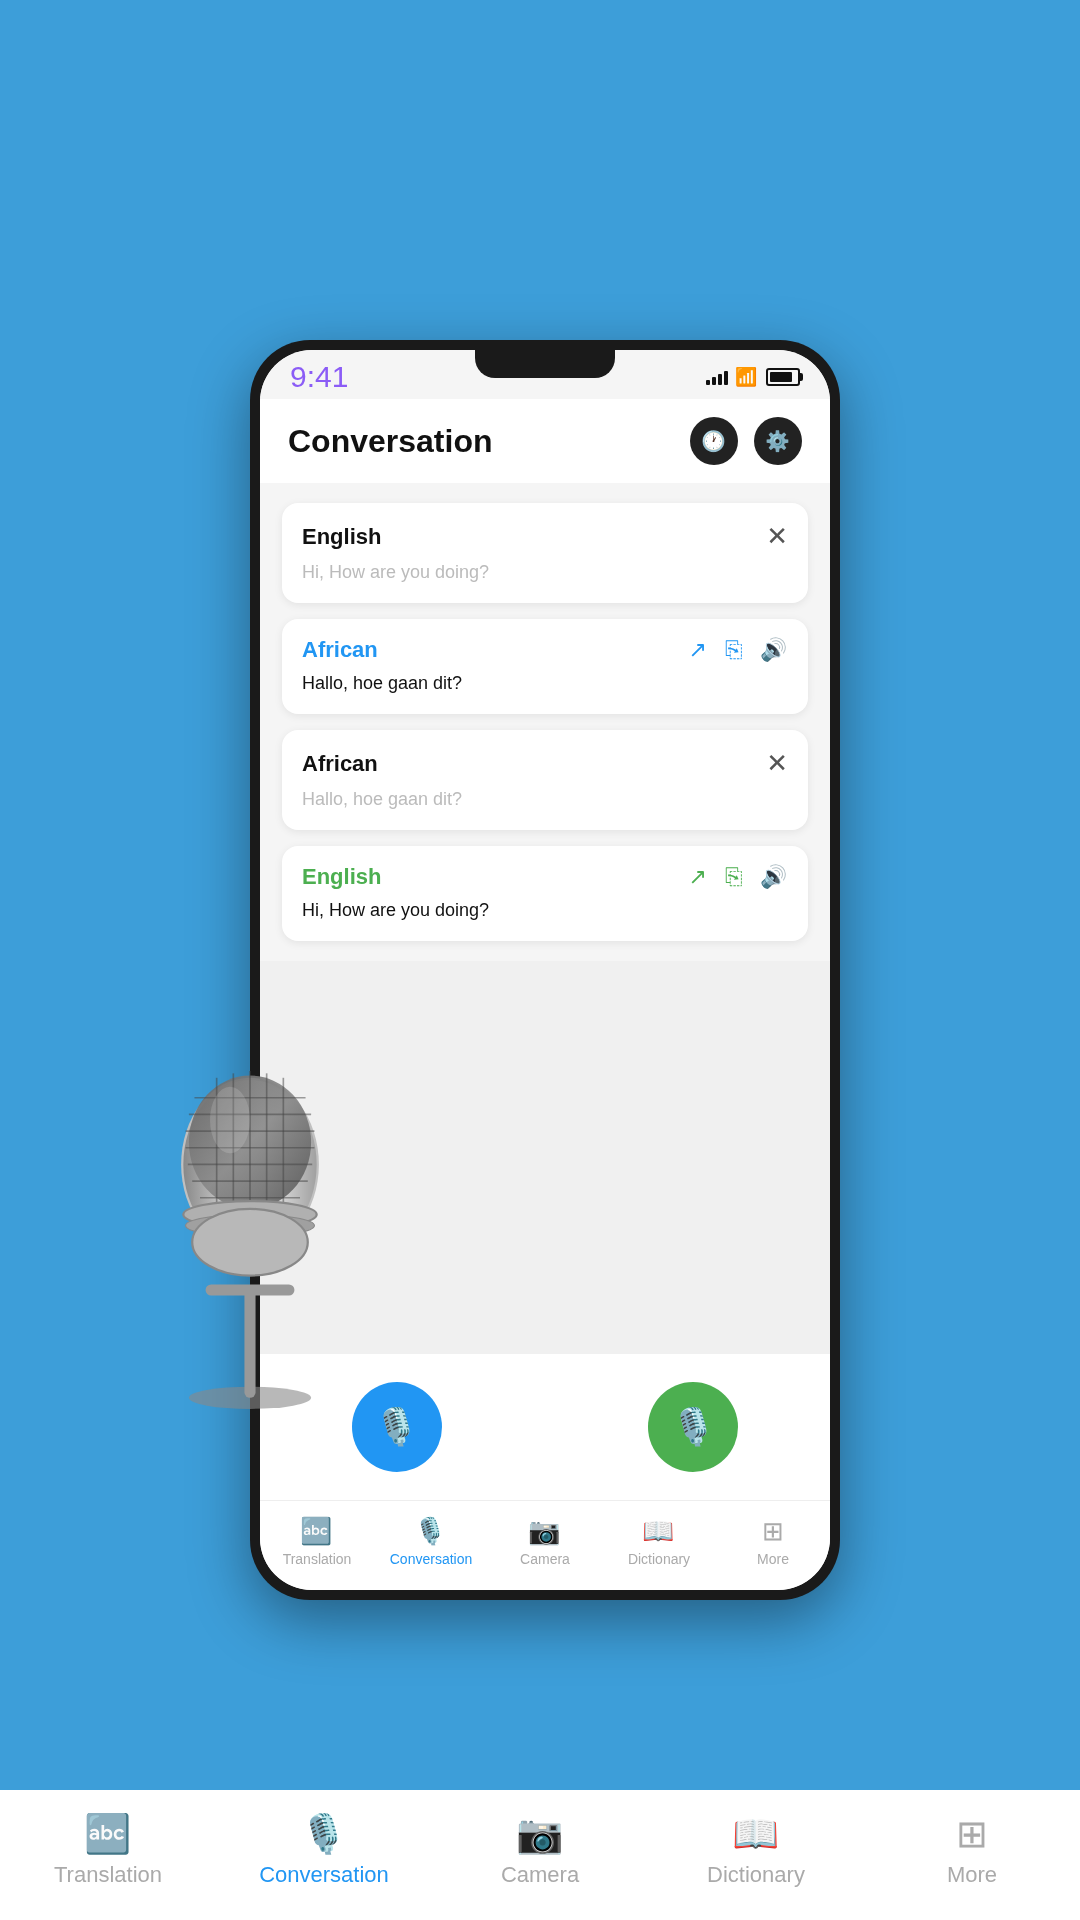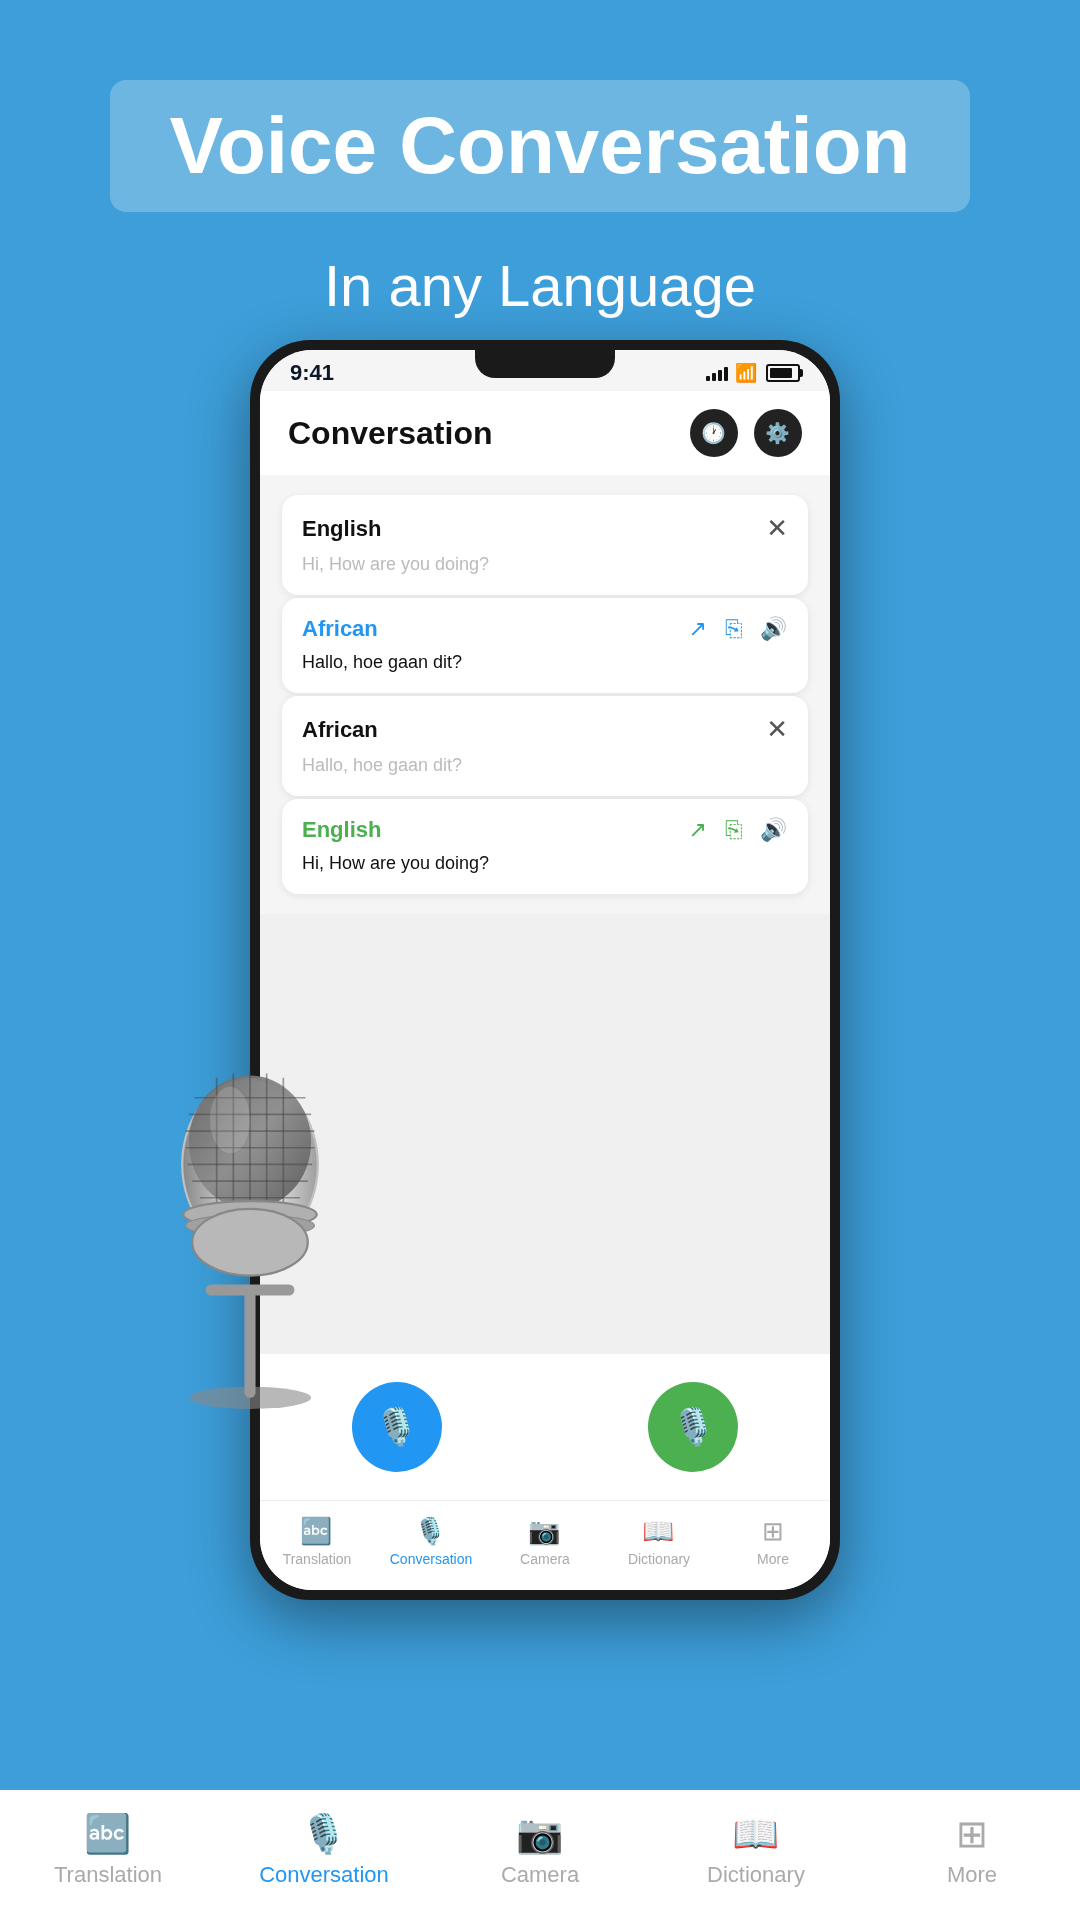--- a/index.html
+++ b/index.html
@@ -104,23 +104,23 @@
     
     .status-bar {
       display: flex;
       justify-content: space-between;
       align-items: center;
       padding: 10px 30px 5px;
       background: #f5f5f5;
     }
 
     .status-time {
-      font-size: 22px;
-      font-weight: 700;
-      color: #0f172a;
+      font-size: 30px;
+      font-weight: 400;
+      color: #8b5cf6;
     }
 
     .status-icons {
       display: flex;
       align-items: center;
       gap: 8px;
     }
     .wifi-icon { font-size: 18px; color: #111; }
 
     .battery-icon {
@@ -182,21 +182,21 @@
       color: white;
       font-size: 20px;
     }
 
     
     .screen-content {
       background: #f5f5f5;
       padding: 20px 22px;
       display: flex;
       flex-direction: column;
-      gap: 3px;
+      gap: 16px;
     }
 
     
     .translation-card {
       background: white;
       border-radius: 16px;
       padding: 18px 20px 20px;
       box-shadow: 0 2px 8px rgba(0,0,0,0.08);
     }
 
@@ -358,26 +358,20 @@
       width: 4px;
       background: #111;
       border-radius: 1px;
     }
   </style>
 </head>
 <body>
 
 <div style="width:1080px;height:1920px;background:#3d9ed9;position:relative;overflow:hidden;">
 
-  <div class="header-section">
-    <div class="title-badge">
-      <div class="main-title">Voice Conversation</div>
-    </div>
-    <div class="subtitle">In any Language</div>
-  </div>
 
   <div class="phone-container">
 
     <div class="mic-decoration">
       <svg viewBox="0 0 200 360" xmlns="http://www.w3.org/2000/svg" class="mic-svg-container">
 
         <ellipse cx="100" cy="340" rx="55" ry="10" fill="#888" opacity="0.6"></ellipse>
 
         <rect x="95" y="240" width="10" height="100" fill="#999" rx="5"></rect>
 

